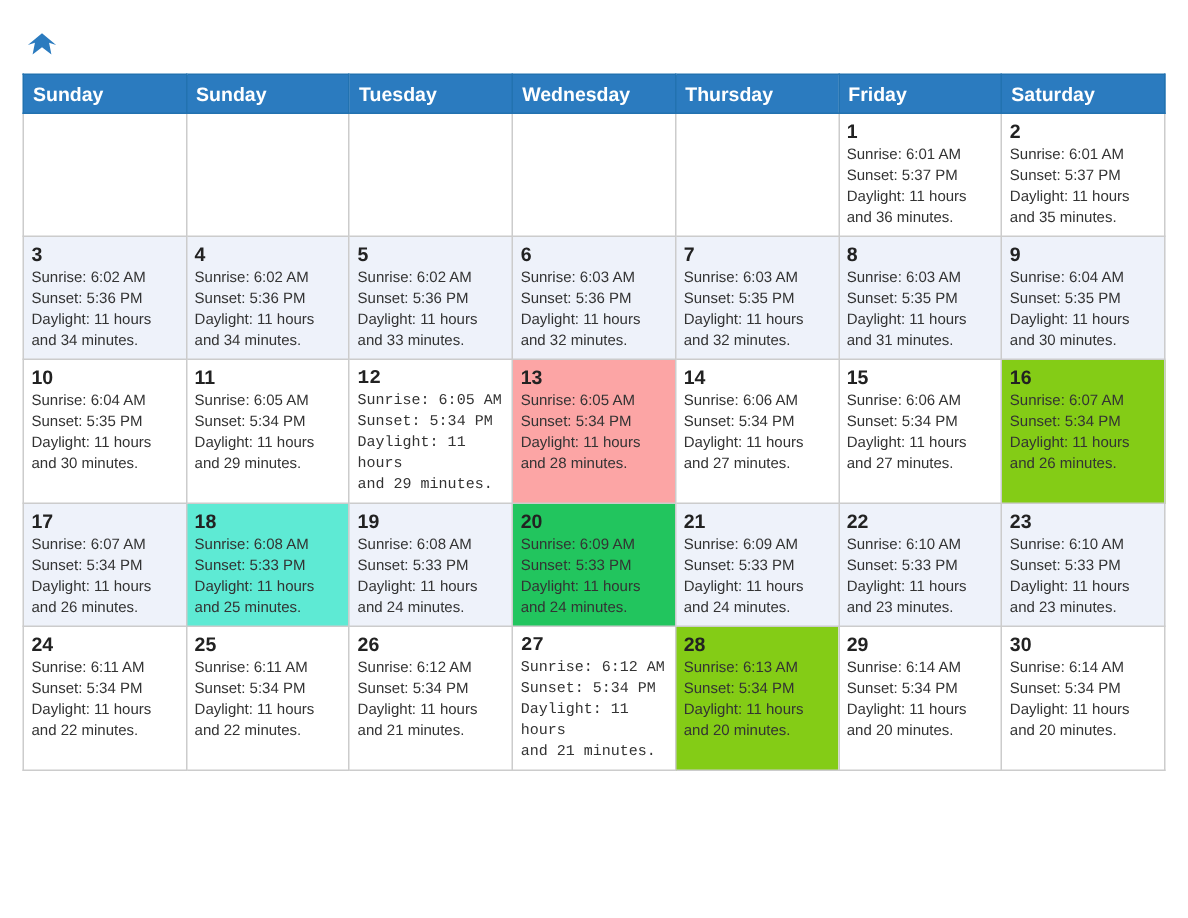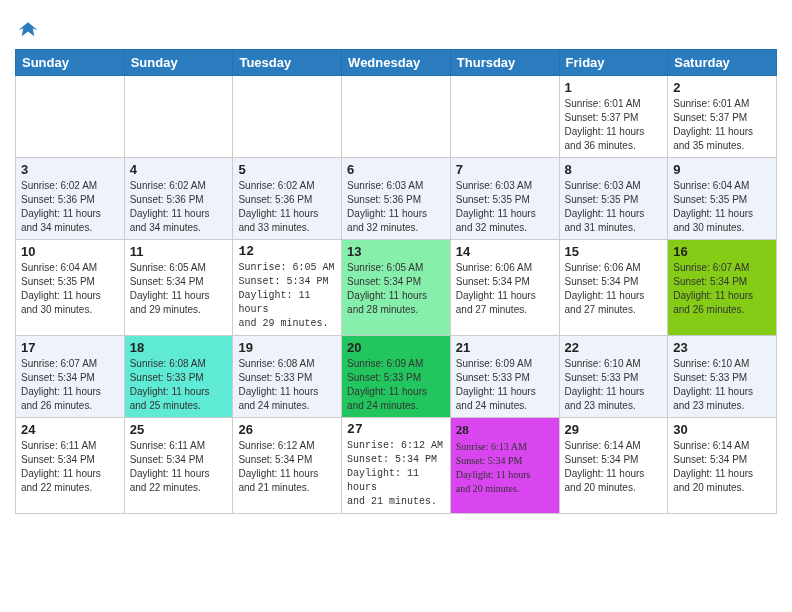--- a/index.html
+++ b/index.html
@@ -228,21 +228,21 @@
 Daylight: 11 hours
 and 29 minutes.</div>
           </td>
           <td style="background: rgb(255, 255, 255); font-family: Liberation Mono, monospace;">
             <span class="day-num">12</span>
             <div class="day-info" style="white-space: pre-line;">Sunrise: 6:05 AM
 Sunset: 5:34 PM
 Daylight: 11 hours
 and 29 minutes.</div>
           </td>
-          <td style="background: #86efac;">
+          <td style="background: #fca5a5;">
             <span class="day-num">13</span>
             <div class="day-info" style="white-space: pre-line;">Sunrise: 6:05 AM
 Sunset: 5:34 PM
 Daylight: 11 hours
 and 28 minutes.</div>
           </td>
           <td style="background: rgb(255, 255, 255);">
             <span class="day-num">14</span>
             <div class="day-info" style="white-space: pre-line;">Sunrise: 6:06 AM
 Sunset: 5:34 PM
@@ -337,21 +337,21 @@
 Daylight: 11 hours
 and 21 minutes.</div>
           </td>
           <td style="background: rgb(255, 255, 255); font-family: Liberation Mono, monospace;">
             <span class="day-num">27</span>
             <div class="day-info" style="white-space: pre-line;">Sunrise: 6:12 AM
 Sunset: 5:34 PM
 Daylight: 11 hours
 and 21 minutes.</div>
           </td>
-          <td style="background: #d946ef; font-family: Liberation Serif, serif;">
+          <td style="background: #84cc16;">
             <span class="day-num">28</span>
             <div class="day-info" style="white-space: pre-line;">Sunrise: 6:13 AM
 Sunset: 5:34 PM
 Daylight: 11 hours
 and 20 minutes.</div>
           </td>
           <td style="background: rgb(255, 255, 255);">
             <span class="day-num">29</span>
             <div class="day-info" style="white-space: pre-line;">Sunrise: 6:14 AM
 Sunset: 5:34 PM

